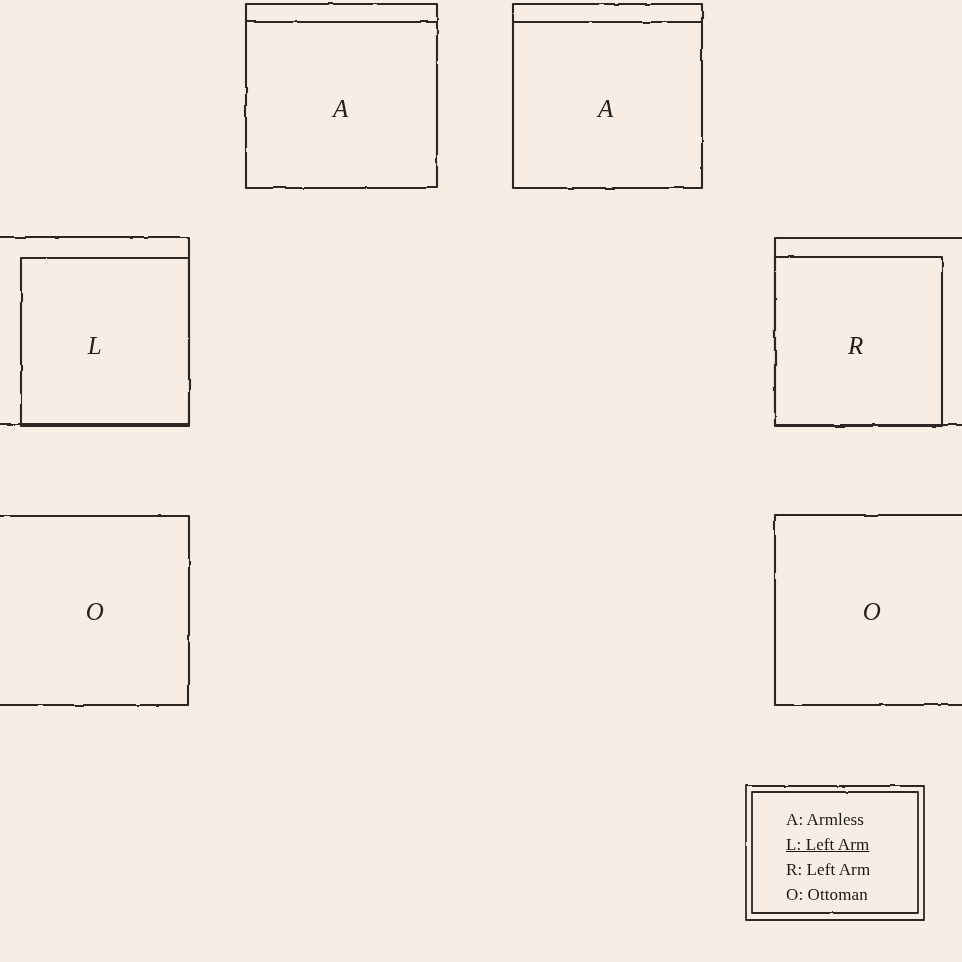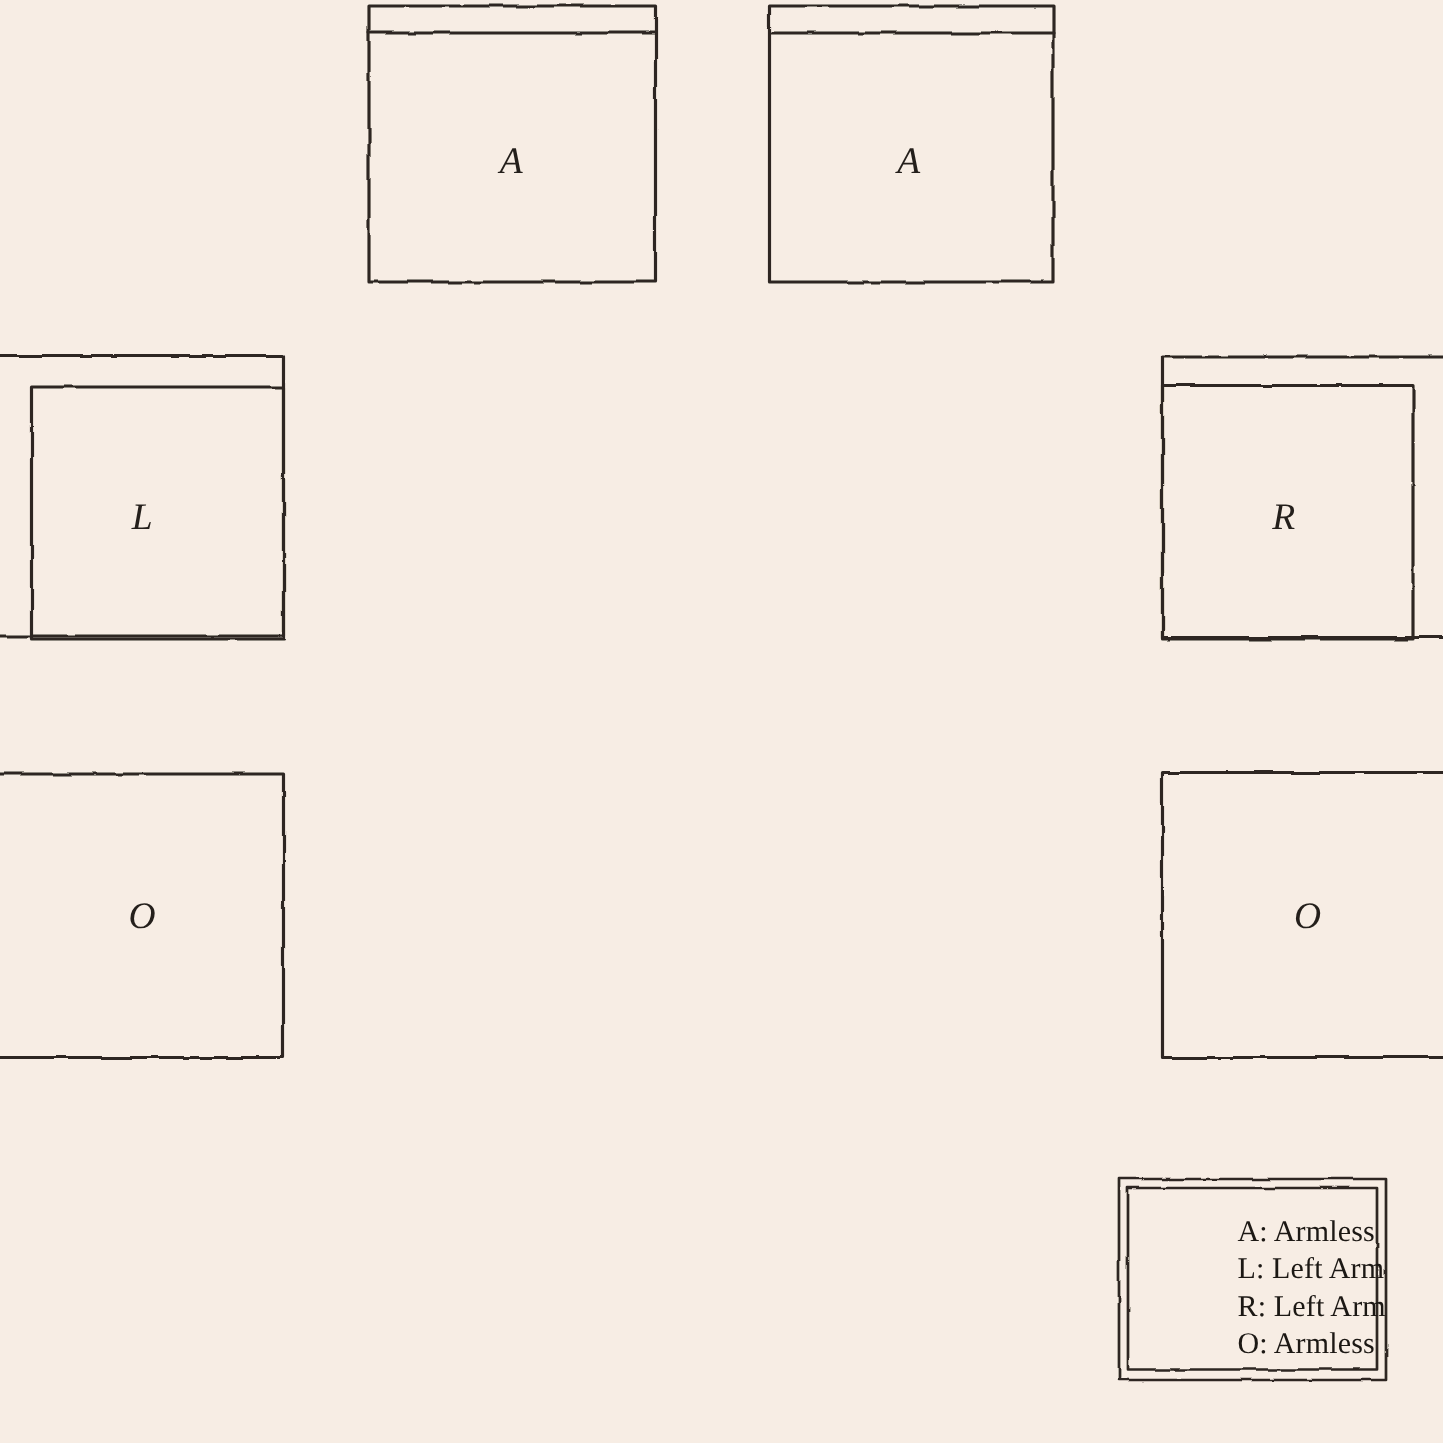--- a/index.html
+++ b/index.html
@@ -32,29 +32,29 @@
     font-style: italic;
     font-size: 25px;
     color: #241f1b;
     line-height: 1;
     transform: translate(-50%, -50%);
     white-space: nowrap;
     letter-spacing: 0.5px;
   }
   .legend-text {
     position: absolute;
-    left: 825px;
+    left: 786px;
     font-family: "Liberation Serif", serif;
-    font-size: 20px;
+    font-size: 17px;
     color: #1c1814;
     white-space: nowrap;
     letter-spacing: 0.1px;
   }
   .legend-line-0 { top: 810px; }
-  .legend-line-1 { top: 835px; }
+  .legend-line-1 { top: 835px; text-decoration: underline; }
   .legend-line-2 { top: 860px; }
   .legend-line-3 { top: 885px; }
 </style>
 </head>
 <body>
 
 <div id="canvas">
 
   <svg id="sketch-svg" viewBox="0 0 962 962" xmlns="http://www.w3.org/2000/svg">
     <defs>
@@ -105,16 +105,16 @@
       <div class="piece-label" style="left: 95px; top: 345px;">L</div>
       <div class="piece-label" style="left: 856px; top: 345px;">R</div>
       <div class="piece-label" style="left: 95px; top: 611px;">O</div>
       <div class="piece-label" style="left: 872px; top: 611px;">O</div>
     </div>
 
   <div id="legend-text-block">
     <div class="legend-text legend-line-0">A: Armless</div>
     <div class="legend-text legend-line-1">L: Left Arm</div>
     <div class="legend-text legend-line-2">R: Left Arm</div>
-    <div class="legend-text legend-line-3">O: Armless</div>
+    <div class="legend-text legend-line-3">O: Ottoman</div>
   </div>
 
 </div>
 
 </body></html>

